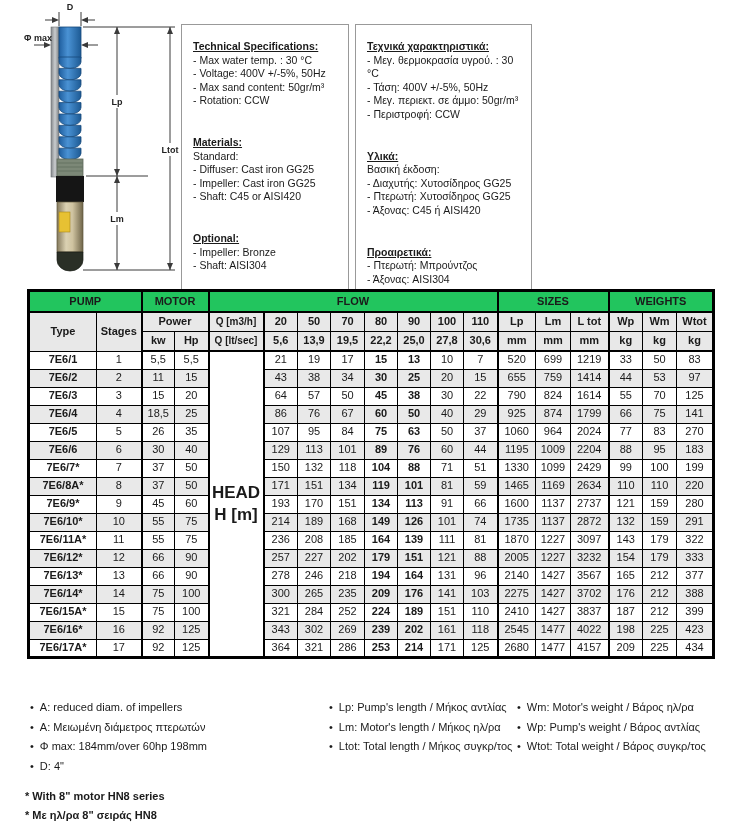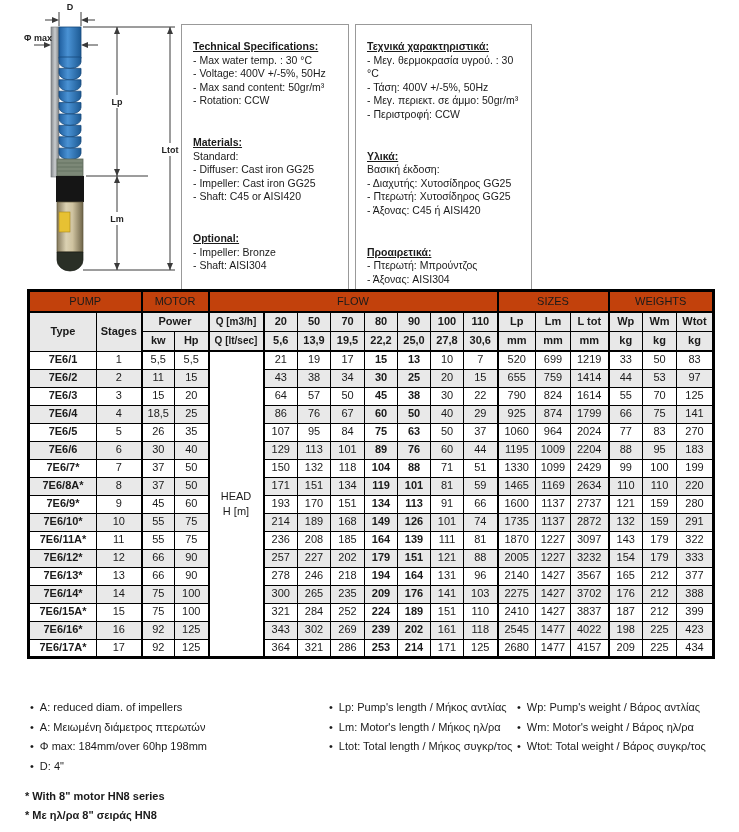--- a/index.html
+++ b/index.html
@@ -13,29 +13,29 @@
   #spec-en{left:181px;width:168px;}
   #spec-gr{left:355px;width:177px;}
   .sec+.sec{margin-top:28px;}
   .sec-h{font-weight:bold;text-decoration:underline;}
 
   
   table.pump{position:absolute;left:27px;top:289px;border-collapse:collapse;
              table-layout:fixed;border:3px solid #000;font-size:11px;}
   .pump th,.pump td{border:1px solid #000;padding:0;text-align:center;
                     vertical-align:middle;line-height:1.05;overflow:hidden;white-space:nowrap;}
-  .pump thead tr.grp th{height:19px;background:#c2410c;font-weight:normal;border-bottom:2px solid #000;}
+  .pump thead tr.grp th{height:19px;background:#22c55e;font-weight:bold;border-bottom:2px solid #000;}
   .pump thead tr.h2 th,.pump thead tr.h3 th{height:18px;background:#e8e8e8;font-weight:bold;}
   .pump thead tr.h3 th{border-bottom:2px solid #000;}
   .tl{border-left-width:2px !important;}
   .pump tbody tr{height:18px;}
   .pump tbody tr:nth-child(even) td{background:#e9e9e9;}
   td.type{font-weight:bold;}
   td.em{font-weight:bold;}
-  td.head-cell{background:#fff !important;font-weight:normal;font-size:11px;line-height:1.3;}
+  td.head-cell{background:#fff !important;font-weight:bold;font-size:17px;line-height:1.3;}
   .qs{font-size:10px;}
 
   
   .note-col{position:absolute;top:698px;font-size:11px;}
   #nc1{left:30px;} #nc2{left:329px;} #nc3{left:517px;}
   .note{height:19.5px;line-height:19.5px;}
   .note::before{content:"\2022";margin-right:6px;}
   .stars{position:absolute;left:25px;top:787px;font-size:11px;font-weight:bold;}
   .star-line{height:19px;line-height:19px;}
 
@@ -574,22 +574,22 @@
       <div class="note">A: Μειωμένη διάμετρος πτερωτών</div>
       <div class="note">Φ max: 184mm/over 60hp 198mm</div>
       <div class="note">D: 4"</div>
     </div>
   <div class="note-col" id="nc2">
       <div class="note">Lp: Pump's length / Μήκος αντλίας</div>
       <div class="note">Lm: Motor's length / Μήκος ηλ/ρα</div>
       <div class="note">Ltot: Total length / Μήκος συγκρ/τος</div>
     </div>
   <div class="note-col" id="nc3">
+      <div class="note">Wm: Motor's weight / Βάρος ηλ/ρα</div>
       <div class="note">Wp: Pump's weight / Βάρος αντλίας</div>
-      <div class="note">Wm: Motor's weight / Βάρος ηλ/ρα</div>
       <div class="note">Wtot: Total weight / Βάρος συγκρ/τος</div>
     </div>
   <div class="stars">
       <div class="star-line">* With 8" motor HN8 series</div>
       <div class="star-line">* Με ηλ/ρα 8" σειράς HN8</div>
     </div>
 
 </div>
 
 </body></html>

